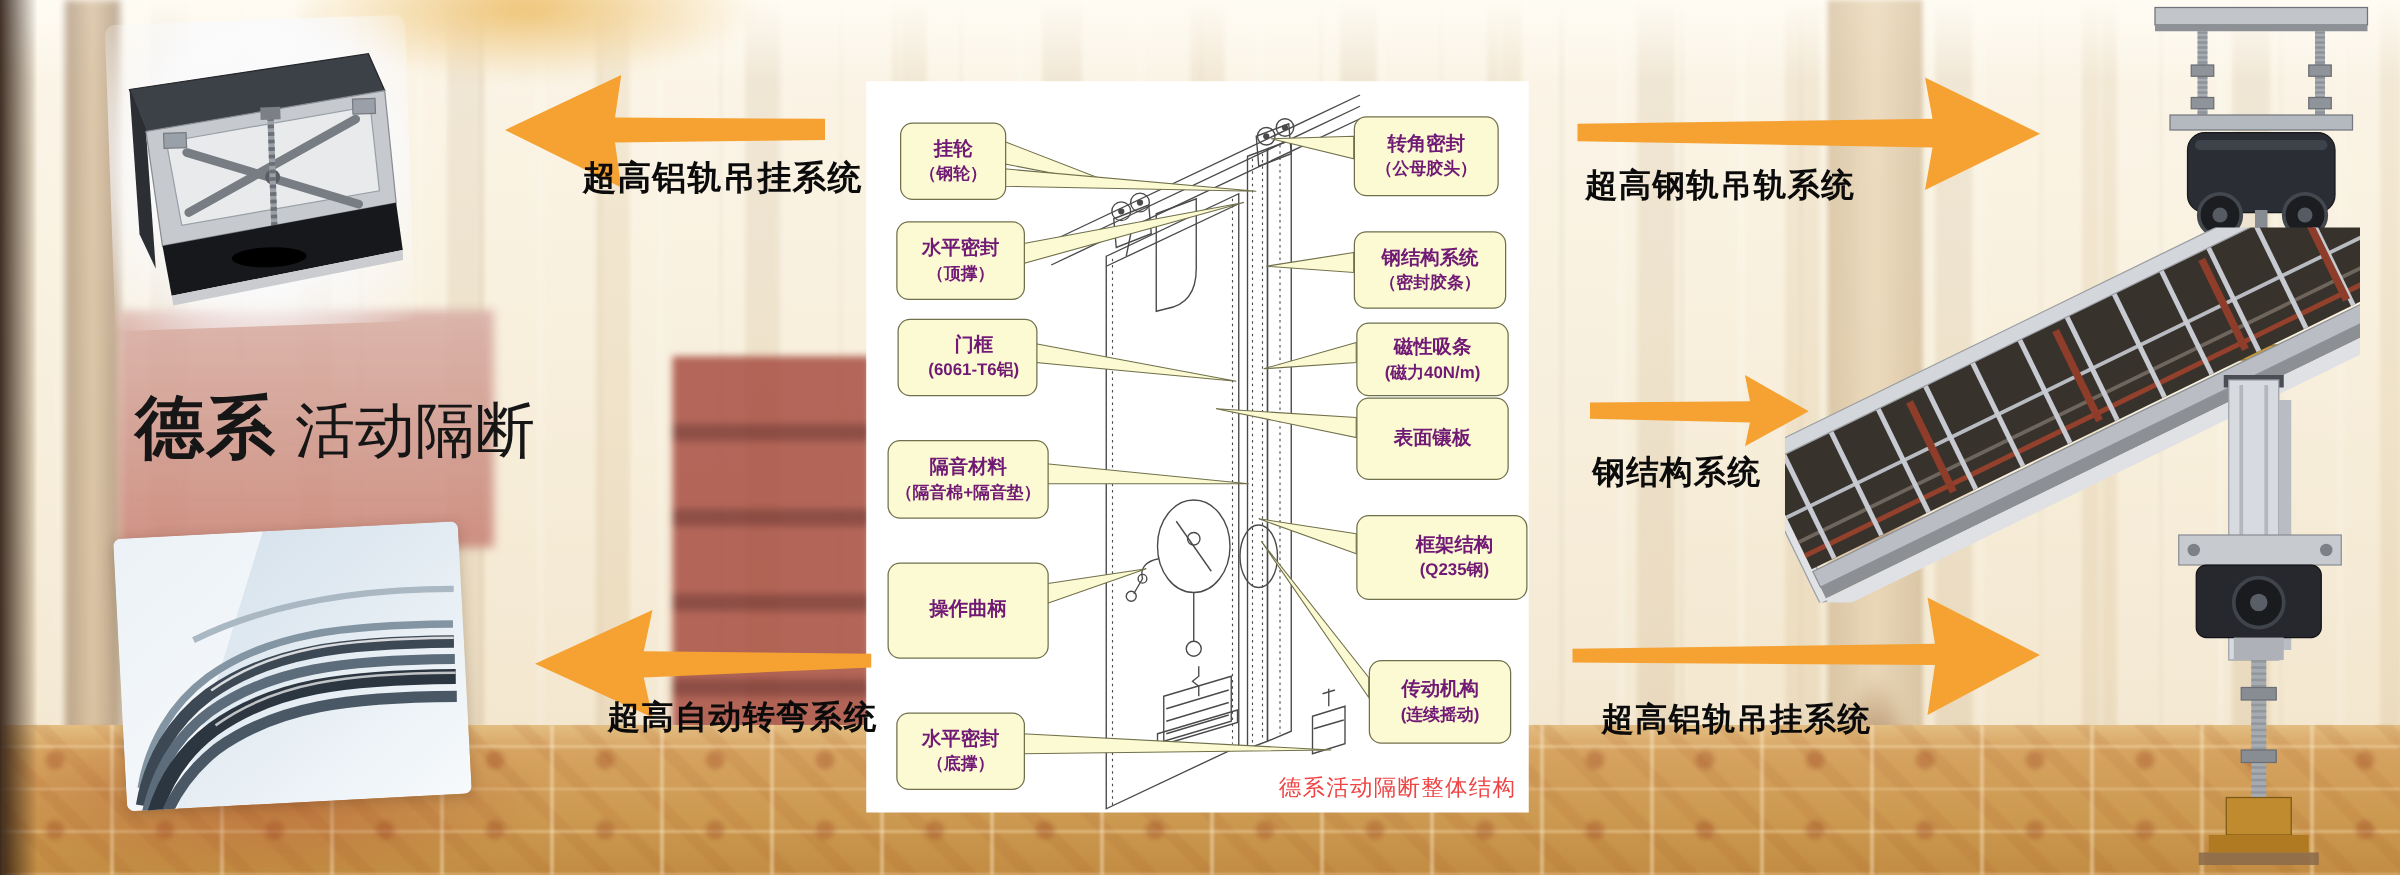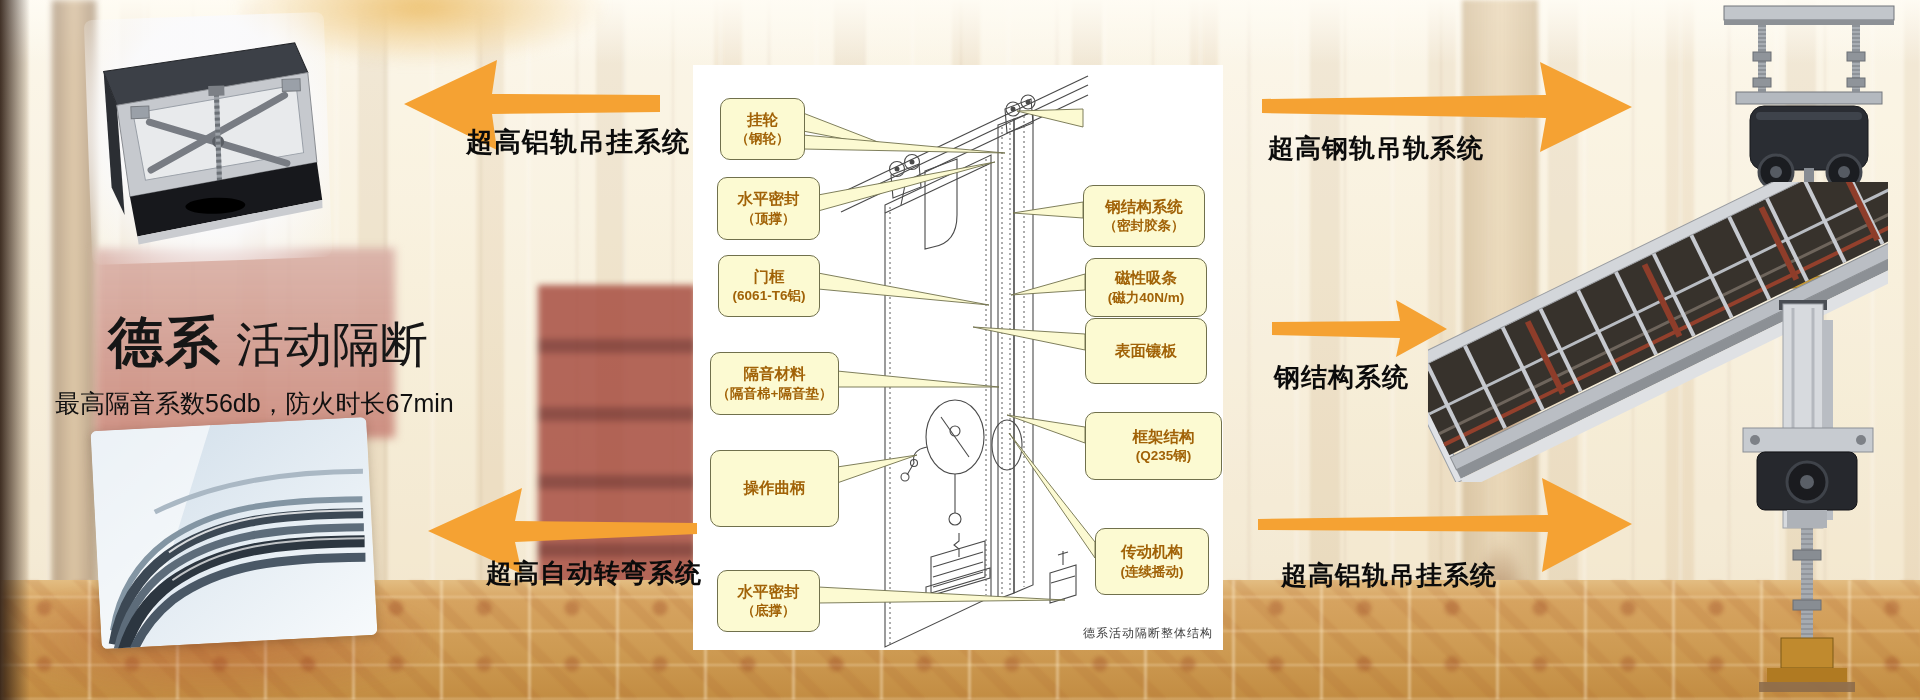--- a/index.html
+++ b/index.html
@@ -68,25 +68,25 @@
   #lbl-steel-structure{left:1274px;top:360px;font-size:26px;}
   #lbl-alu{left:1281px;top:558px;font-size:26px;}
 
   
   .panel{position:absolute;left:693px;top:65px;width:530px;height:585px;background:#fff;z-index:3;}
   .art{position:absolute;left:0;top:0;}
   .ln{stroke:#4a4a4a;stroke-width:1.1;fill:none;}
   .dash{stroke:#4a4a4a;stroke-width:.9;stroke-dasharray:2,3;fill:none;}
   .wedge{fill:var(--callout_fill);stroke:var(--callout_border);stroke-width:.9;}
   .co{position:absolute;background:var(--callout_fill);border:1.6px solid var(--callout_border);border-radius:10px;
-      display:flex;flex-direction:column;align-items:center;justify-content:center;text-align:center;color:#a16207;z-index:2;}
+      display:flex;flex-direction:column;align-items:center;justify-content:center;text-align:center;color:#701a75;z-index:2;}
   .co .l1{font-size:15.5px;font-weight:600;line-height:1.2;}
   .co .l2{font-size:13.5px;font-weight:600;line-height:1.2;margin-top:2px;}
   .co .l2:empty{display:none;}
-  .pcaption{position:absolute;right:10px;bottom:8px;font-size:12px;color:#404040;letter-spacing:1px;z-index:2;}
+  .pcaption{position:absolute;right:10px;bottom:8px;font-size:18px;color:#ef4444;letter-spacing:1px;z-index:2;}
 </style>
 </head>
 <body>
 
 <div id="stage">
 
   <div class="bg">
     <div class="wall"></div>
     <div class="stripes"></div>
     <div class="ceiling"></div>
@@ -233,21 +233,20 @@
     <polygon class="arrow-shape" points="404,104 497,60 492,94 660,95 660,112 492,114 497,150"></polygon>
     <polygon class="arrow-shape" points="428,531 522,488 515,521 697,523 697,534 515,542 522,574"></polygon>
     <polygon class="arrow-shape" points="1632,107 1540,62 1546,95 1262,99 1262,113 1546,118 1540,152"></polygon>
     <polygon class="arrow-shape" points="1447,329 1396,300 1400,321 1272,322 1272,335 1400,338 1396,357"></polygon>
     <polygon class="arrow-shape" points="1632,524 1542,478 1548,515 1258,519 1258,530 1548,532 1542,572"></polygon>
   </svg>
 
   <div class="hero-title">
     <span class="tb">德系</span><span class="tl">活动隔断</span>
   </div>
-  <div class="hero-sub">最高隔音系数56db，防火时长67min</div>
 
   <div class="flabel" id="lbl-door">超高铝轨吊挂系统</div>
   <div class="flabel" id="lbl-turn">超高自动转弯系统</div>
   <div class="flabel" id="lbl-steel-rail">超高钢轨吊轨系统</div>
   <div class="flabel" id="lbl-steel-structure">钢结构系统</div>
   <div class="flabel" id="lbl-alu">超高铝轨吊挂系统</div>
 
   <div class="panel">
     <svg class="art" width="530" height="585" viewBox="0 0 530 585">
 
@@ -316,37 +315,41 @@
     </svg>
 
     <div class="co" style="left:27px;top:33px;width:83px;height:60px;">
       <div class="l1">挂轮</div>
       <div class="l2">（钢轮）</div>
     </div>
     <div class="co" style="left:24px;top:112px;width:101px;height:61px;">
       <div class="l1">水平密封</div>
       <div class="l2">（顶撑）</div>
     </div>
-    <div class="co" style="left:25px;top:190px;width:100px;height:60px;">
+    <div class="co" style="left:25px;top:190px;width:100px;height:60px;padding-left:10px;">
       <div class="l1">门框</div>
       <div class="l2">(6061-T6铝)</div>
     </div>
     <div class="co" style="left:17px;top:385px;width:127px;height:75px;">
       <div class="l1">操作曲柄</div>
 
     </div>
     <div class="co" style="left:17px;top:287px;width:127px;height:61px;">
       <div class="l1">隔音材料</div>
       <div class="l2">（隔音棉+隔音垫）</div>
     </div>
     <div class="co" style="left:24px;top:505px;width:101px;height:60px;">
       <div class="l1">水平密封</div>
       <div class="l2">（底撑）</div>
     </div>
 
+    <div class="co" style="left:390px;top:28px;width:114px;height:62px;">
+      <div class="l1">转角密封</div>
+      <div class="l2">（公母胶头）</div>
+    </div>
     <div class="co" style="left:390px;top:120px;width:120px;height:60px;">
       <div class="l1">钢结构系统</div>
       <div class="l2">（密封胶条）</div>
     </div>
     <div class="co" style="left:392px;top:193px;width:120px;height:57px;">
       <div class="l1">磁性吸条</div>
       <div class="l2">(磁力40N/m)</div>
     </div>
     <div class="co" style="left:392px;top:253px;width:120px;height:64px;">
       <div class="l1">表面镶板</div>

